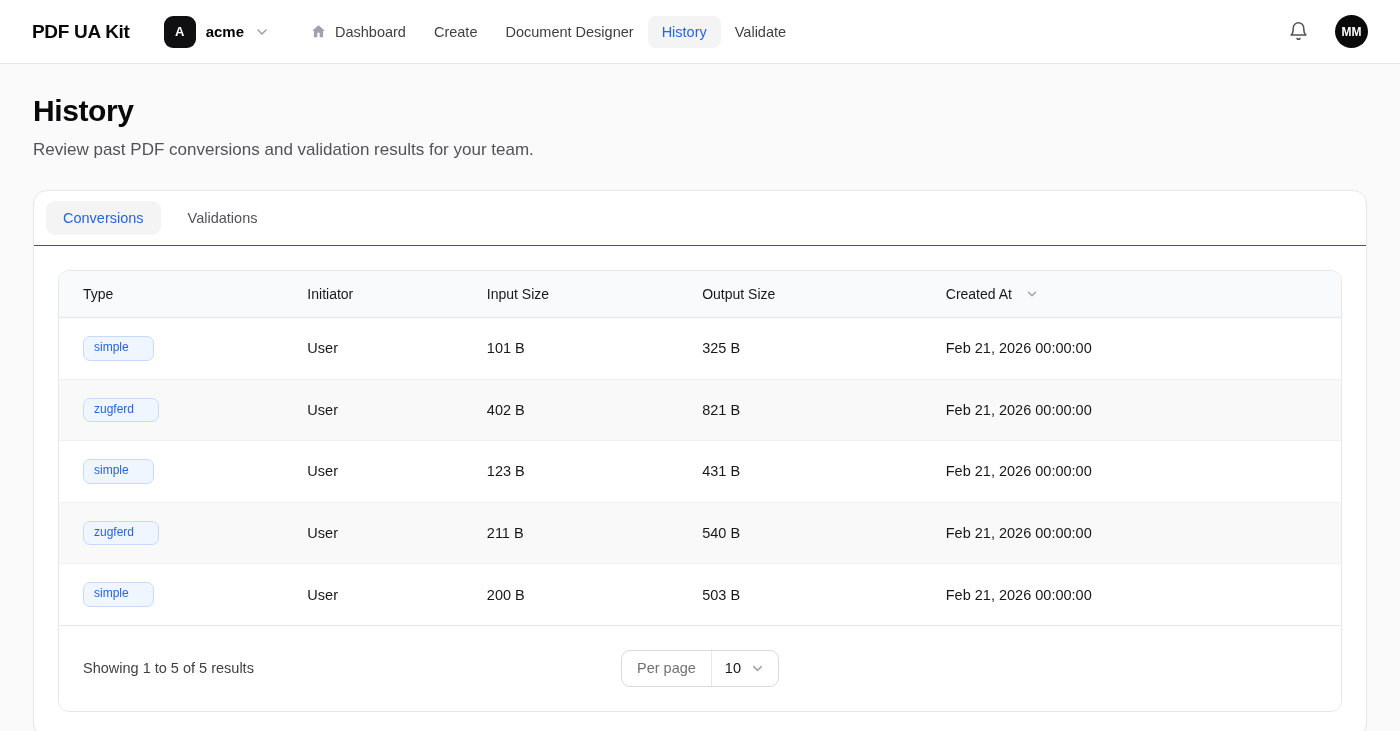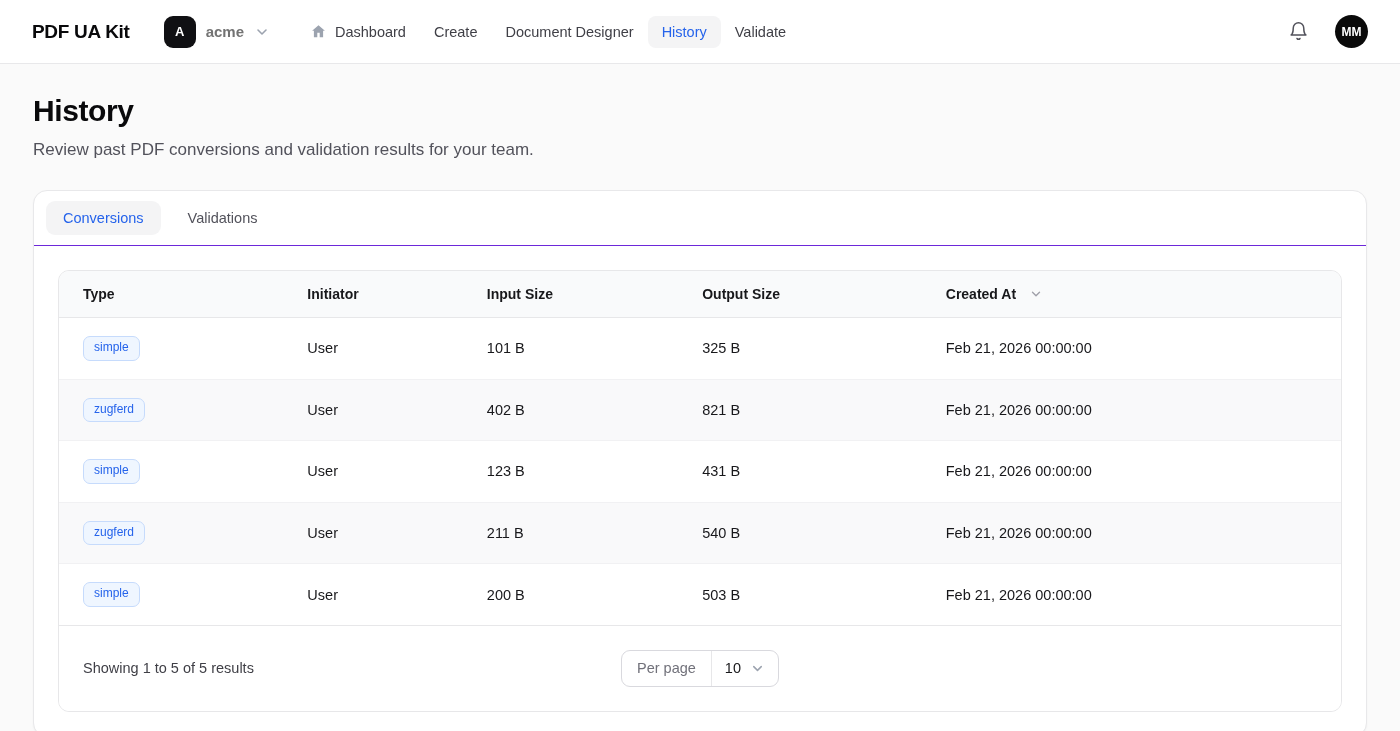--- a/index.html
+++ b/index.html
@@ -36,21 +36,21 @@
   }
   .org-avatar {
     width: 32px; height: 32px;
     background: #101013;
     border-radius: 9px;
     color: #ffffff;
     font-size: 13px;
     font-weight: 600;
     display: flex; align-items: center; justify-content: center;
   }
-  .org-name { font-size: 15px; font-weight: 600; color: #737373; }
+  .org-name { font-size: 15px; font-weight: 600; color: #000000; }
   .chev { display: inline-flex; color: #9ca3af; }
   .nav-links {
     display: flex;
     align-items: center;
     margin-left: 26px;
     gap: 0;
   }
   .nav-item {
     display: flex;
     align-items: center;
@@ -134,21 +134,21 @@
     margin: 24px;
     border: 1px solid #e7e7e9;
     border-radius: 11px;
     overflow: hidden;
   }
   table { width: 100%; border-collapse: collapse; }
   thead th {
     background: #f9fafb;
     text-align: left;
     font-size: 14px;
-    font-weight: 700;
+    font-weight: 400;
     color: #18181b;
     padding: 15px 24px;
     border-bottom: 1px solid #e7e7e9;
     white-space: nowrap;
   }
   th .sort-wrap { display: inline-flex; align-items: center; gap: 13px; cursor: pointer; }
   th .chev { color: #a1a1aa; }
   col.c-type { width: 17.5%; }
   col.c-init { width: 14%; }
   col.c-in   { width: 16.8%; }
@@ -161,21 +161,21 @@
   }
   tbody tr:first-child td { border-top: none; }
   tbody tr:nth-child(even) { background: #f9f9fa; }
   .badge {
     display: inline-block;
     font-size: 12px;
     color: #2563eb;
     background: #eff6ff;
     border: 1px solid #c6dbfc;
     border-radius: 7px;
-    padding: 3px 10px 4px 10px;
+    padding: 3px 24px 4px 10px;
     line-height: 1.3;
   }
 
   
   .table-footer {
     display: flex;
     align-items: center;
     border-top: 1px solid #e7e7e9;
     padding: 24px 24px;
     background: #ffffff;

